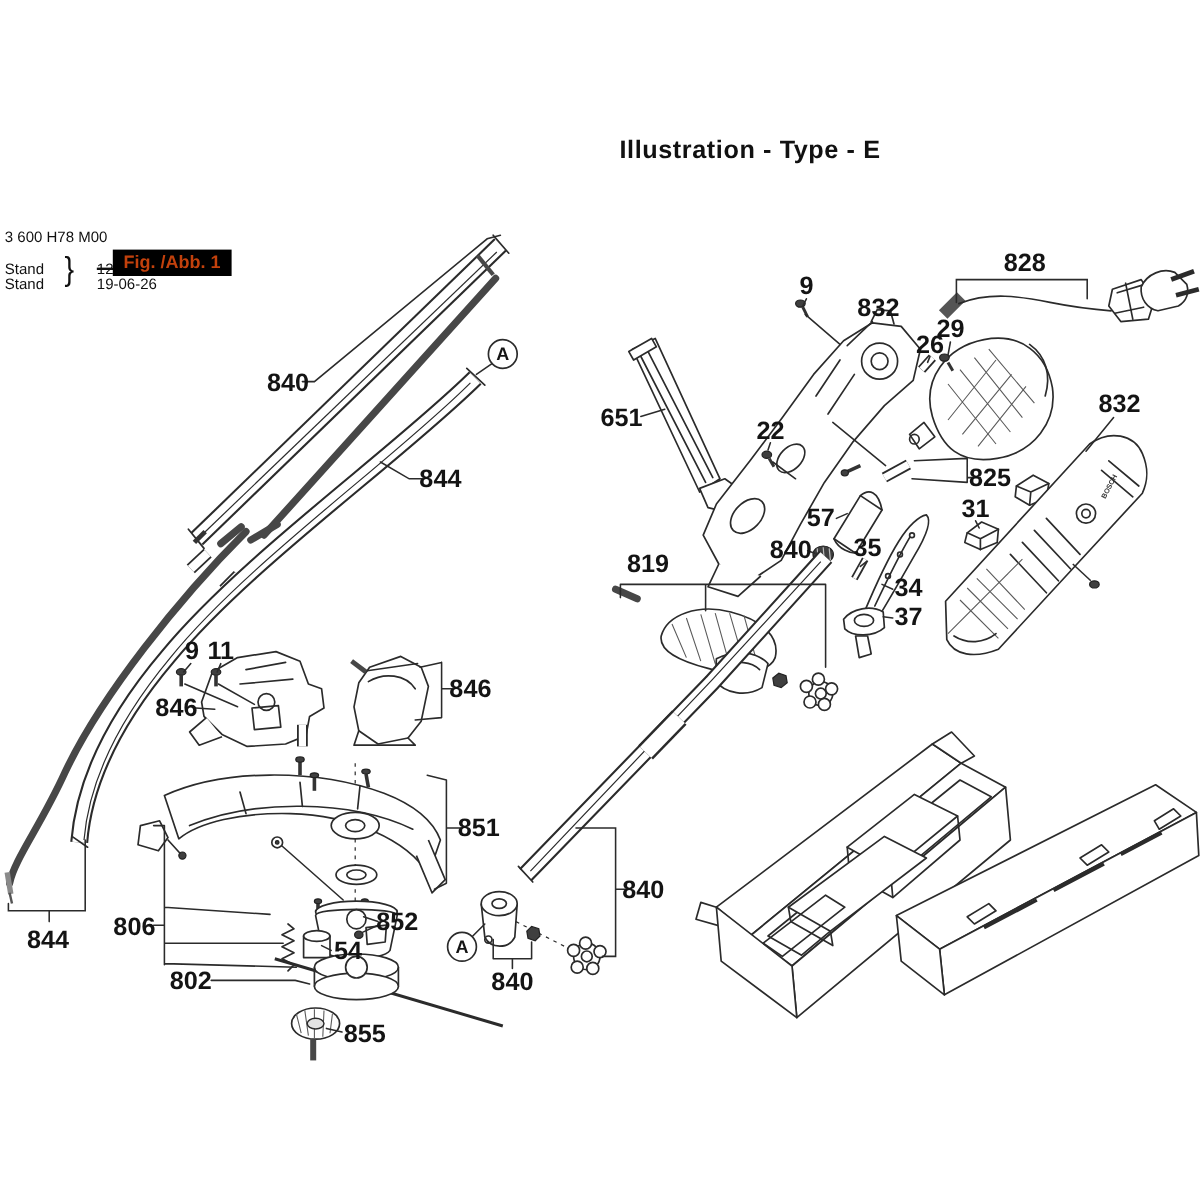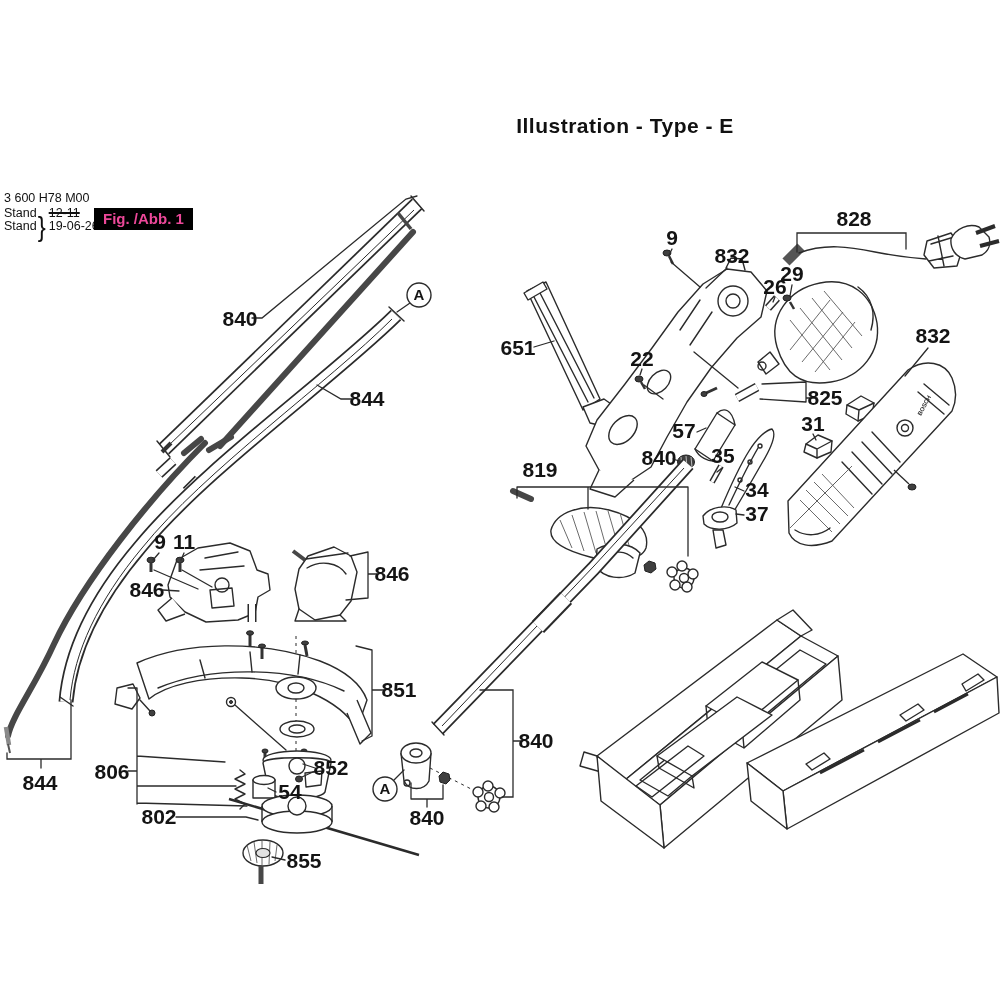--- a/index.html
+++ b/index.html
@@ -1,27 +1,27 @@
 <!DOCTYPE html>
 <html><head>
 <meta charset="utf-8">
 <style>
   html,body{margin:0;padding:0;background:#fff;}
   .page{position:relative;width:1000px;height:884px;background:#fff;overflow:hidden;
         font-family:"Liberation Sans",sans-serif;color:#111;}
   .title{position:absolute;top:114px;left:505px;width:240px;text-align:center;
          font-size:21px;font-weight:bold;letter-spacing:.5px;}
   .docinfo{position:absolute;top:192px;left:4px;font-size:12.5px;line-height:13px;}
-  .pn{margin-bottom:2px;}
-  .sirow{display:flex;align-items:flex-end;}
+  .pn{margin-bottom:13px;}
+  .sirow{display:flex;align-items:flex-start;gap:16px;}
   .sicol{display:flex;flex-direction:column;}
   .brace{font-size:24px;font-weight:400;transform:scaleY(1.15);margin:0 3px 0 1px;}
   .datecol{display:flex;flex-direction:column;}
   .strike{text-decoration:line-through;text-decoration-thickness:2px;}
-  .figbox{position:absolute;top:208px;left:94px;background:#000;color:#ec4899;
+  .figbox{position:absolute;top:208px;left:94px;background:#000;color:#c2410c;
           font-size:15px;font-weight:bold;padding:2px 9px 3px 9px;}
   .footer{position:absolute;top:831px;left:5px;font-size:12.5px;line-height:13.4px;}
   svg{position:absolute;top:0;left:0;}
   .ln{stroke:#2b2b2b;stroke-width:1.4;fill:none;stroke-linejoin:round;stroke-linecap:round;}
   .fw{fill:#fff;stroke:#2b2b2b;stroke-width:1.4;stroke-linejoin:round;}
   .fg{fill:#e2e2e2;stroke:#2b2b2b;stroke-width:1.2;}
   .fd{fill:#3f3f3f;stroke:#222;stroke-width:1;}
   .tube-o{stroke:#2b2b2b;stroke-width:15;fill:none;stroke-linecap:butt;}
   .tube-i{stroke:#fff;stroke-width:11.5;fill:none;stroke-linecap:butt;}
   .tube-c{stroke:#2b2b2b;stroke-width:1;fill:none;}

